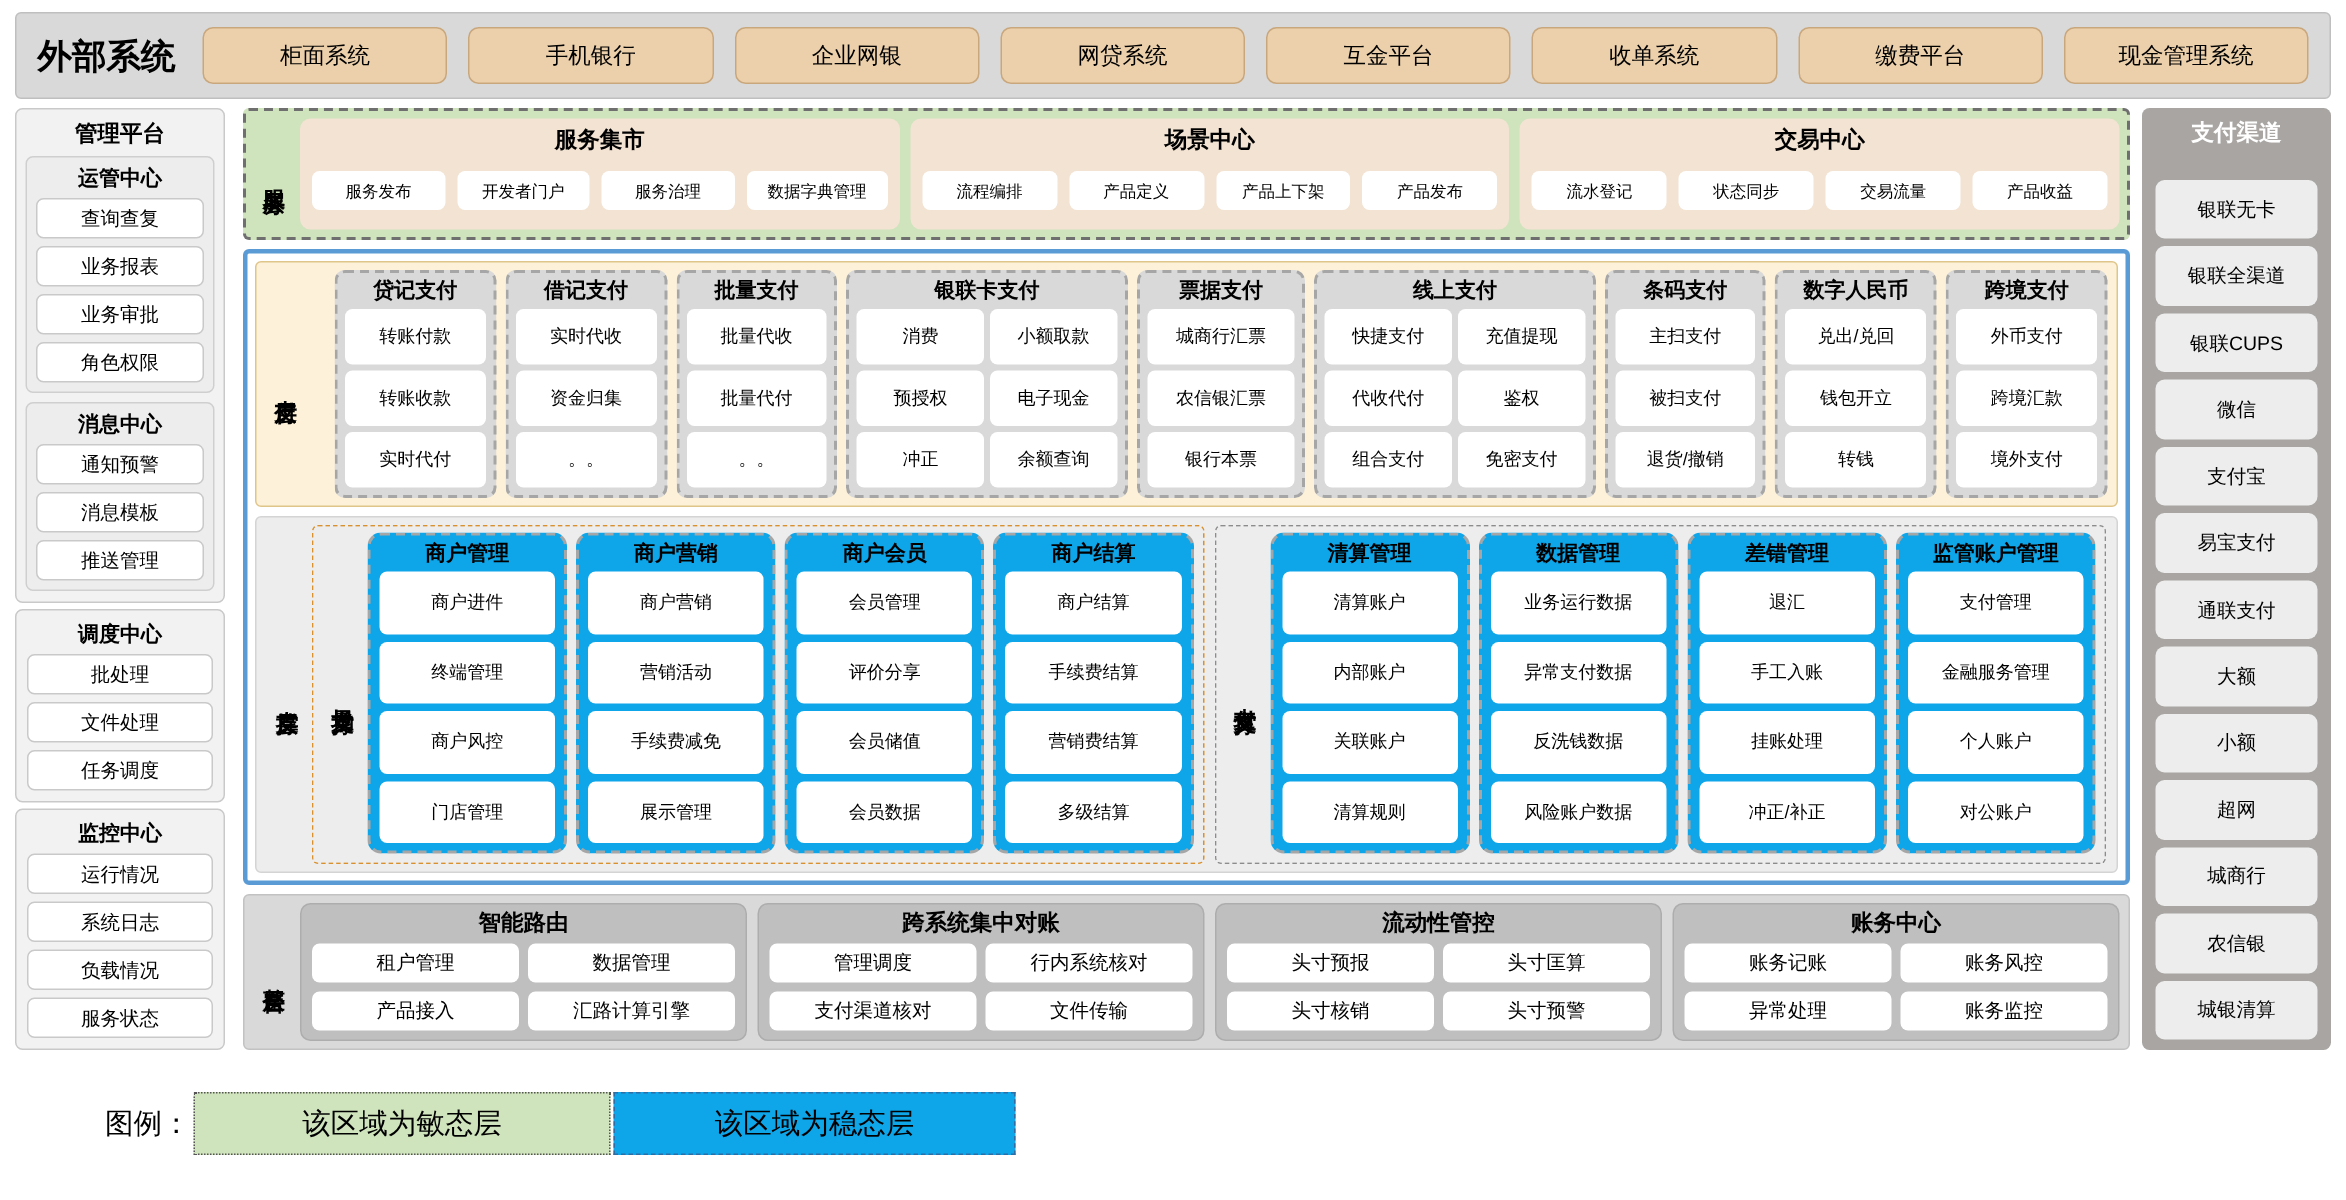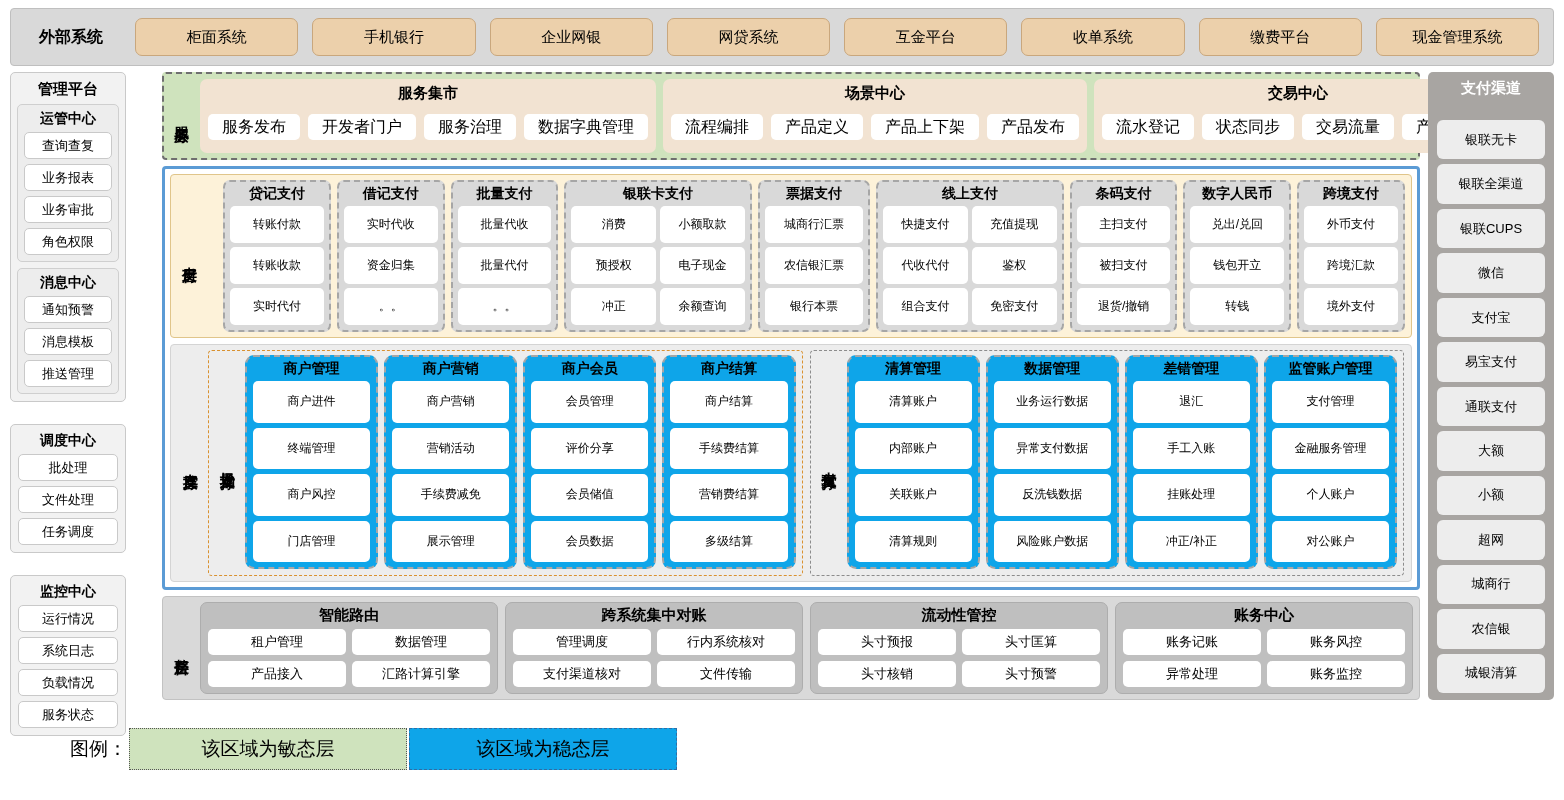--- a/index.html
+++ b/index.html
@@ -12,32 +12,32 @@
     overflow:hidden;
   }
   .page { position:relative; width:1564px; height:800px; }
 
   
   .ext-bar {
     position:absolute; left:10px; top:8px; width:1544px; height:58px;
     background:#d9d9d9; border:1px solid #bfbfbf; border-radius:4px;
     display:flex; align-items:center; padding:0 14px; gap:10px;
   }
-  .ext-title { font-size:16px; font-weight:bold; color:#000; min-width:92px; text-align:center; }
+  .ext-title { font-size:23px; font-weight:bold; color:#000; min-width:92px; text-align:center; }
   .ext-items { display:flex; flex:1; gap:14px; padding-left:8px; }
   .ext-chip {
     flex:1; height:38px; background:#ecd0ab; border:1px solid #c9a77d;
     border-radius:7px; display:flex; align-items:center; justify-content:center;
     font-size:15px; color:#000;
   }
 
   
   .mgmt {
-    position:absolute; left:10px; top:72px; width:116px; height:628px;
-    display:flex; flex-direction:column; gap:22px;
+    position:absolute; left:10px; top:72px; width:140px; height:628px;
+    display:flex; flex-direction:column; gap:4px;
   }
   .mgmt-box {
     background:#f2f2f2; border:1px solid #c9c9c9; border-radius:5px;
     padding:5px 7px 7px 7px;
   }
   .mgmt-box.outer { padding:4px 6px 7px 6px; }
   .mgmt-h1 { font-size:15px; font-weight:bold; text-align:center; padding:3px 0 5px; color:#000;}
   .mgmt-h2 { font-size:14px; font-weight:bold; text-align:center; padding:2px 0 4px; color:#000;}
   .sub-box {
     background:#ededed; border:1px solid #cfcfcf; border-radius:5px;
@@ -68,21 +68,21 @@
   }
   .svc-group {
     flex:1; background:#f2e3d2; border-radius:7px; padding:3px 8px 6px;
     display:flex; flex-direction:column;
   }
   .grp-title { text-align:center; font-size:15px; font-weight:bold; padding:2px 0 4px; color:#000; }
   .chip-row { display:flex; gap:8px; flex:1; align-items:center; }
   .wchip {
     flex:1; background:#ffffff; border-radius:5px; height:26px;
     display:flex; align-items:center; justify-content:center;
-    font-size:16px; color:#000; padding:0 14px; white-space:nowrap;
+    font-size:11px; color:#000; padding:0 14px; white-space:nowrap;
   }
 
   
   .stable {
     flex:1; border:3px solid #5b9bd5; border-radius:4px;
     background:#ffffff; padding:5px; display:flex; flex-direction:column; gap:6px;
   }
 
   
   .pay-layer {

